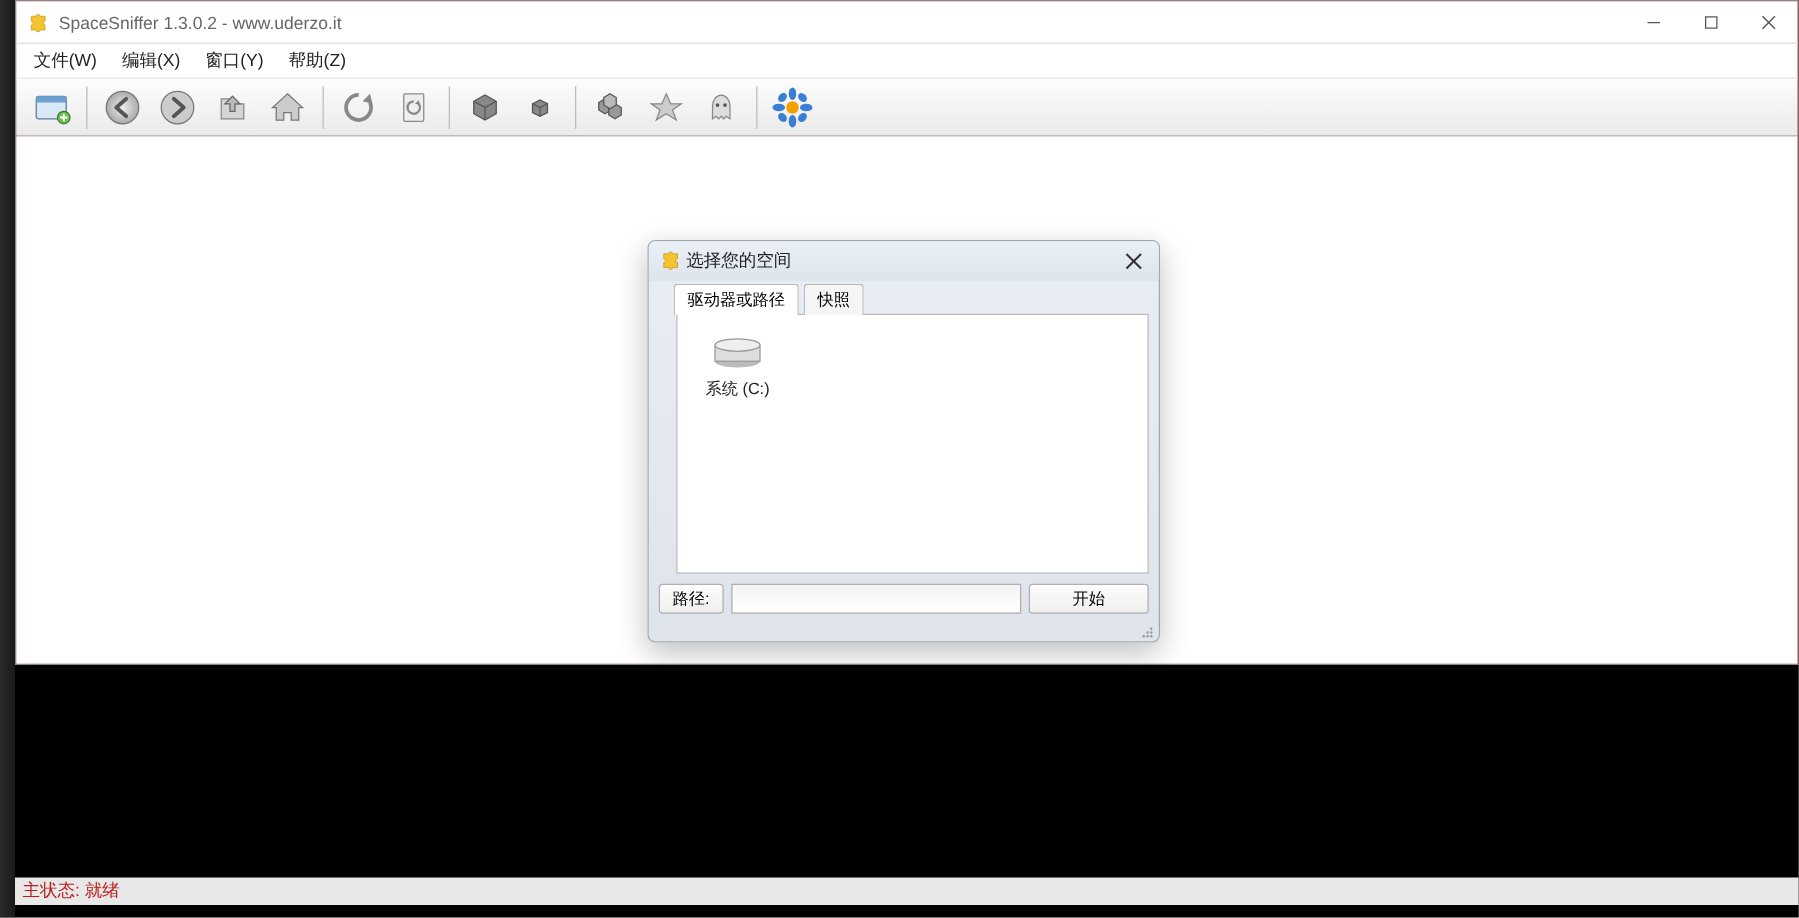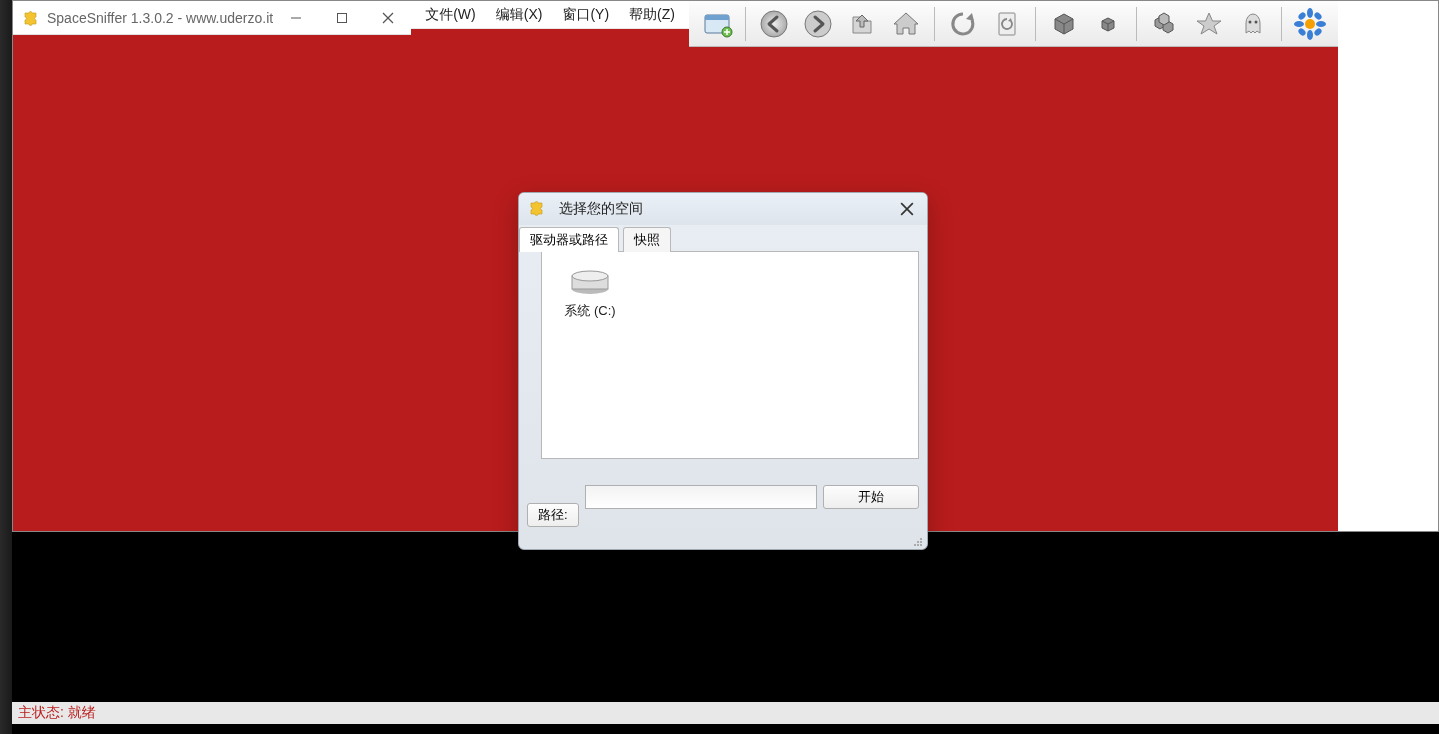--- a/index.html
+++ b/index.html
@@ -22,21 +22,21 @@
     }
     .main-window {
       position: absolute;
       left: 12px;
       top: 0;
       width: 1427px;
       height: 532px;
       background: #b91c1c;
       border: 1px solid #888;
       display: flex;
-      flex-direction: row;
+      flex-direction: column;
     }
     
     .titlebar {
       height: 34px;
       display: flex;
       align-items: center;
       background: #fff;
       border-bottom: 1px solid #e0e0e0;
     }
     .titlebar .app-icon {
@@ -120,30 +120,30 @@
       border-radius: 6px;
       box-shadow: 0 8px 24px rgba(0,0,0,0.25);
       overflow: hidden;
     }
     .dialog-titlebar {
       height: 32px;
       display: flex; align-items: center;
       padding: 0 6px 0 10px;
       background: linear-gradient(to bottom, #eaf0f6, #dde4ec);
     }
-    .dialog-titlebar .title { margin-left: 14px; font-size: 14px; color: #222; }
+    .dialog-titlebar .title { margin-left: 4px; font-size: 14px; color: #222; }
     .dialog-titlebar .spacer { flex: 1; }
     .dialog-close {
       width: 28px; height: 24px;
       display: flex; align-items: center; justify-content: center;
       cursor: pointer; color: #333; font-size: 16px;
     }
     .dialog-tabs {
       display: flex;
-      padding: 0 0;
+      padding: 0 20px;
       gap: 4px;
       align-items: flex-end;
       height: 26px;
     }
     .dialog-tab {
       padding: 3px 10px;
       font-size: 13px;
       background: #f5f5f5;
       border: 1px solid #b8b8b8;
       border-bottom: none;
@@ -181,21 +181,20 @@
       padding: 0 8px 10px 8px;
     }
     .path-btn {
       padding: 2px 10px;
       border: 1px solid #b0b0b0;
       background: linear-gradient(to bottom, #fdfdfd, #eee);
       border-radius: 3px;
       cursor: pointer;
       font-size: 13px;
       height: 24px;
-      margin-top: 36px;
     }
     .path-input {
       flex: 1;
       height: 24px;
       border: 1px solid #b0b0b0;
       background: linear-gradient(to bottom, #f3f3f3, #fff);
       padding: 0 6px;
       font-size: 13px;
     }
     .start-btn {

